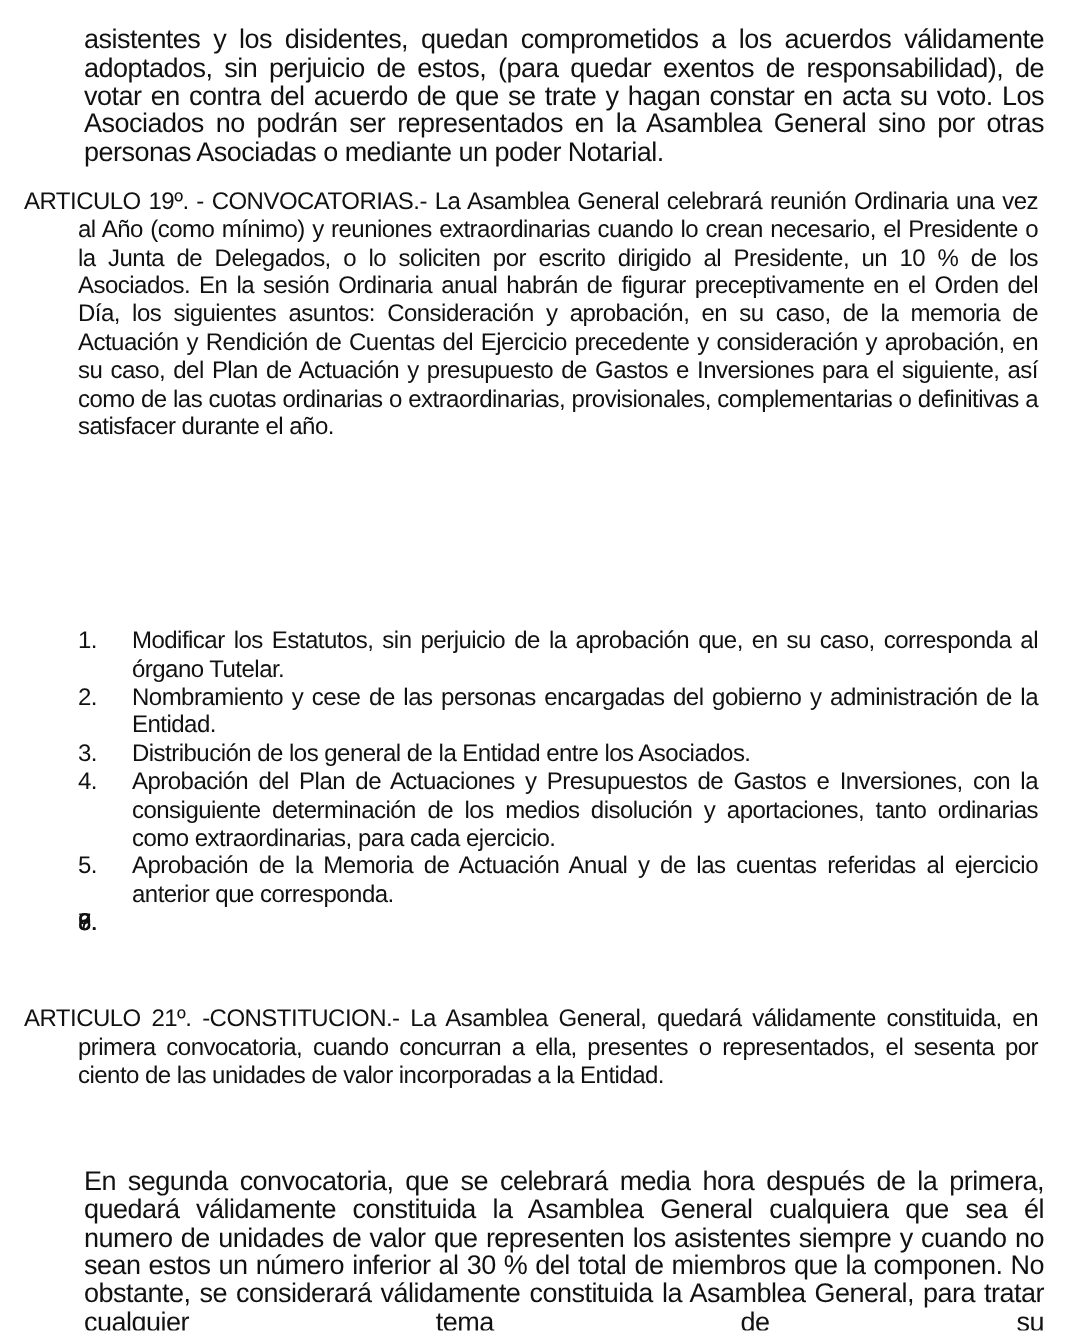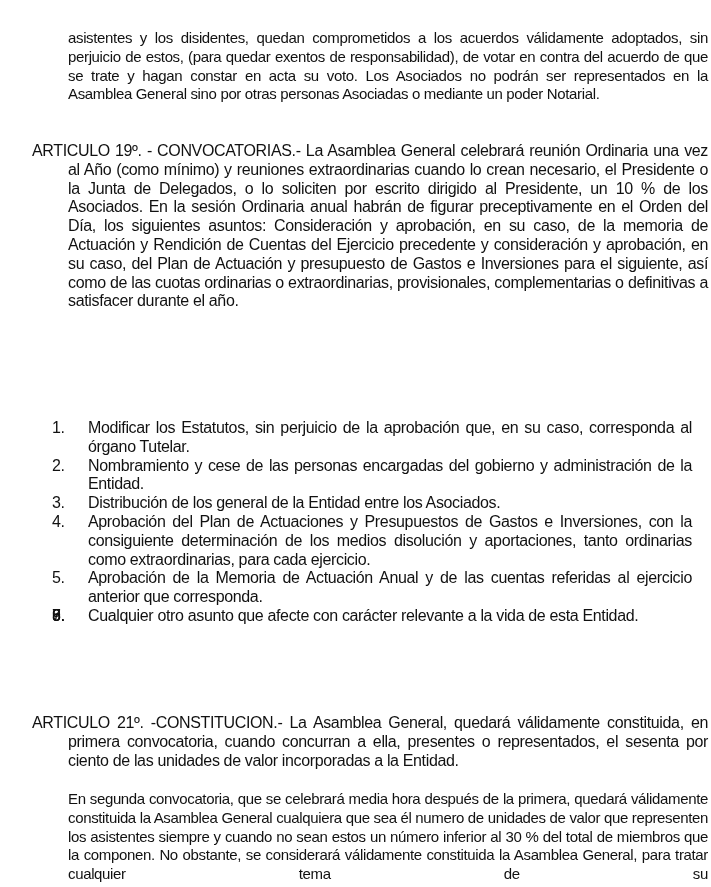--- a/index.html
+++ b/index.html
@@ -19,36 +19,36 @@
       position: absolute;
       left: 0;
       top: 0;
       width: 711px;
       height: 887px;
     }
     .para {
       position: absolute;
       left: 52px;
       width: 640px;
-      font-size: 15px;
+      font-size: 18px;
       line-height: 18.8px;
       text-align: justify;
       letter-spacing: -0.35px;
       word-spacing: 0px;
-      margin: 16px;
+      margin: 4px;
     }
     .article {
       position: absolute;
       left: 16px;
       width: 676px;
       font-size: 16px;
       line-height: 18.8px;
       text-align: justify;
       letter-spacing: -0.35px;
-      margin: 16px;
+      margin: 0;
       padding-left: 36px;
       text-indent: -36px;
       box-sizing: border-box;
     }
     .list {
       position: absolute;
       left: 52px;
       width: 640px;
       margin: 0;
       padding: 0;
@@ -86,22 +86,22 @@
 
   <ul class="list" style="top:419px;">
     <li><span class="num">1.</span><span>Modificar los Estatutos, sin perjuicio de la aprobación que, en su caso, corresponda al órgano Tutelar.</span></li>
     <li><span class="num">2.</span><span>Nombramiento y cese de las personas encargadas del gobierno y administración de la Entidad.</span></li>
     <li><span class="num">3.</span><span>Distribución de los general de la Entidad entre los Asociados.</span></li>
     <li><span class="num">4.</span><span>Aprobación del Plan de Actuaciones y Presupuestos de Gastos e Inversiones, con la consiguiente determinación de los medios disolución y aportaciones, tanto ordinarias como extraordinarias, para cada ejercicio.</span></li>
     <li><span class="num">5.</span><span>Aprobación de la Memoria de Actuación Anual y de las cuentas referidas al ejercicio anterior que corresponda.</span></li>
     <li><span class="num">6.</span></li>
     <li><span class="num">7.</span></li>
     <li><span class="num">8.</span></li>
-    <li><span class="num">9.</span><span>Cualquier otro asunto que afecte con carácter relevante a la vida de esta Entidad.</span></li>
+    <li><span class="num">9.</span></li>
   </ul>
 
-  <p class="article" style="top:698px;">
+  <p class="article" style="top:671px;">
     <span>ARTICULO 21º. -CONSTITUCION.-</span>
     <span>La Asamblea General, quedará válidamente constituida, en primera convocatoria, cuando concurran a ella, presentes o representados, el sesenta por ciento de las unidades de valor incorporadas a la Entidad.</span>
   </p>
   <p class="para last-just" style="top:774px;">En segunda convocatoria, que se celebrará media hora después de la primera, quedará válidamente constituida la Asamblea General cualquiera que sea él numero de unidades de valor que representen los asistentes siempre y cuando no sean estos un número inferior al 30 % del total de miembros que la componen. No obstante, se considerará válidamente constituida la Asamblea General, para tratar cualquier tema de su</p>
 
 </div>
 
 </body></html>

